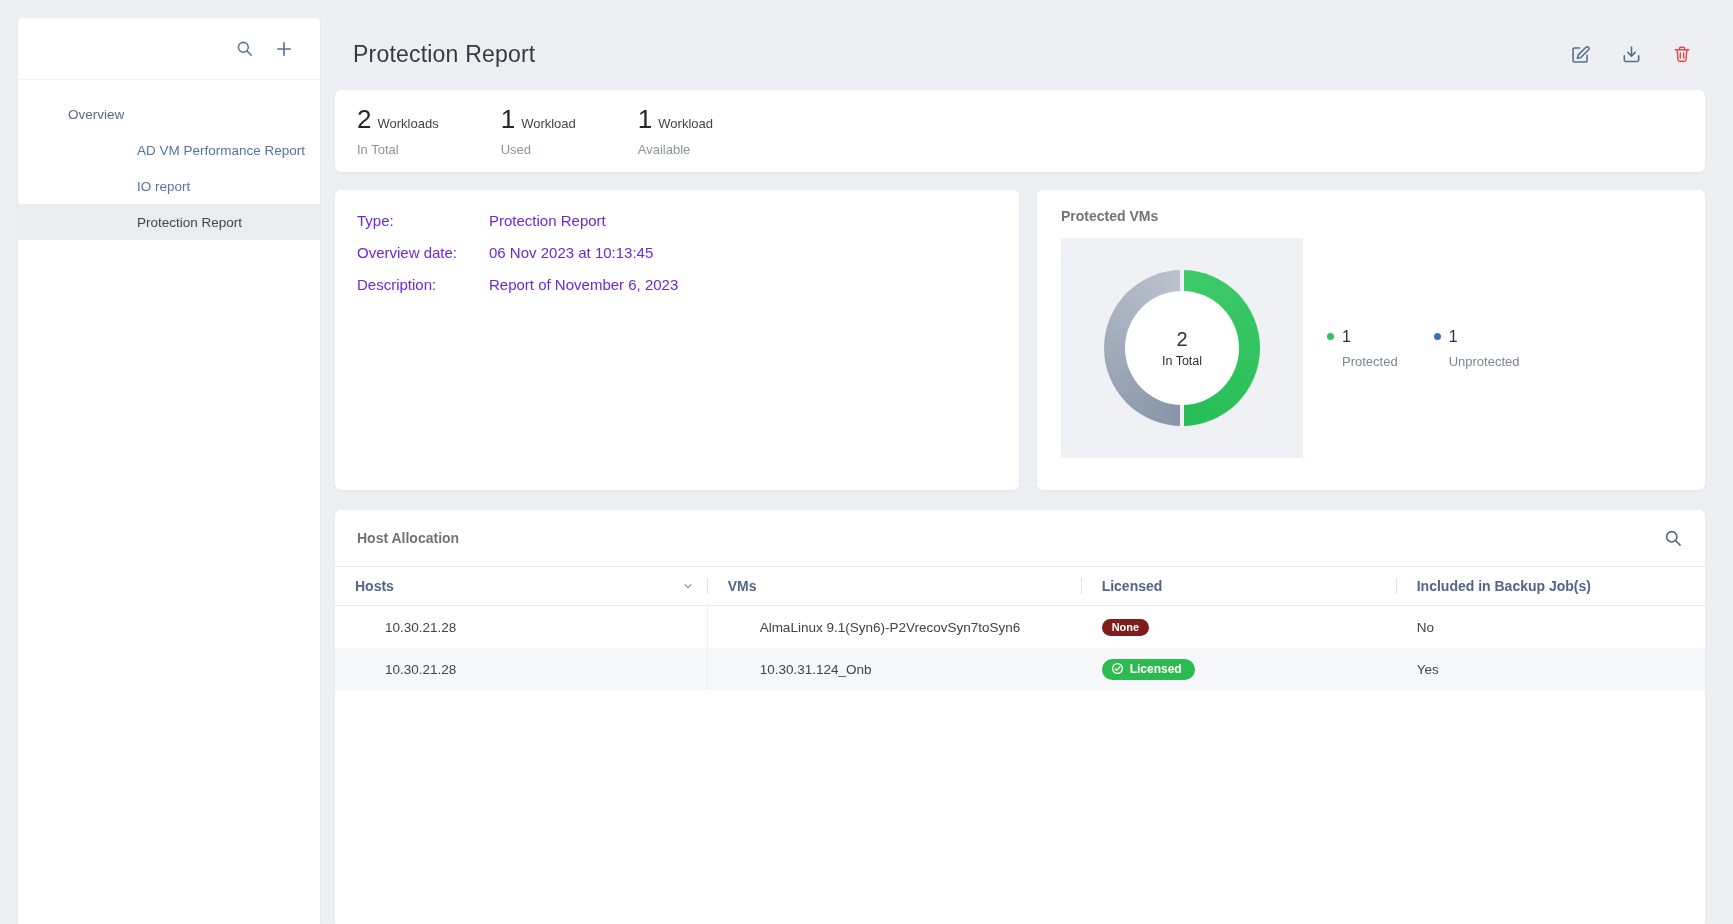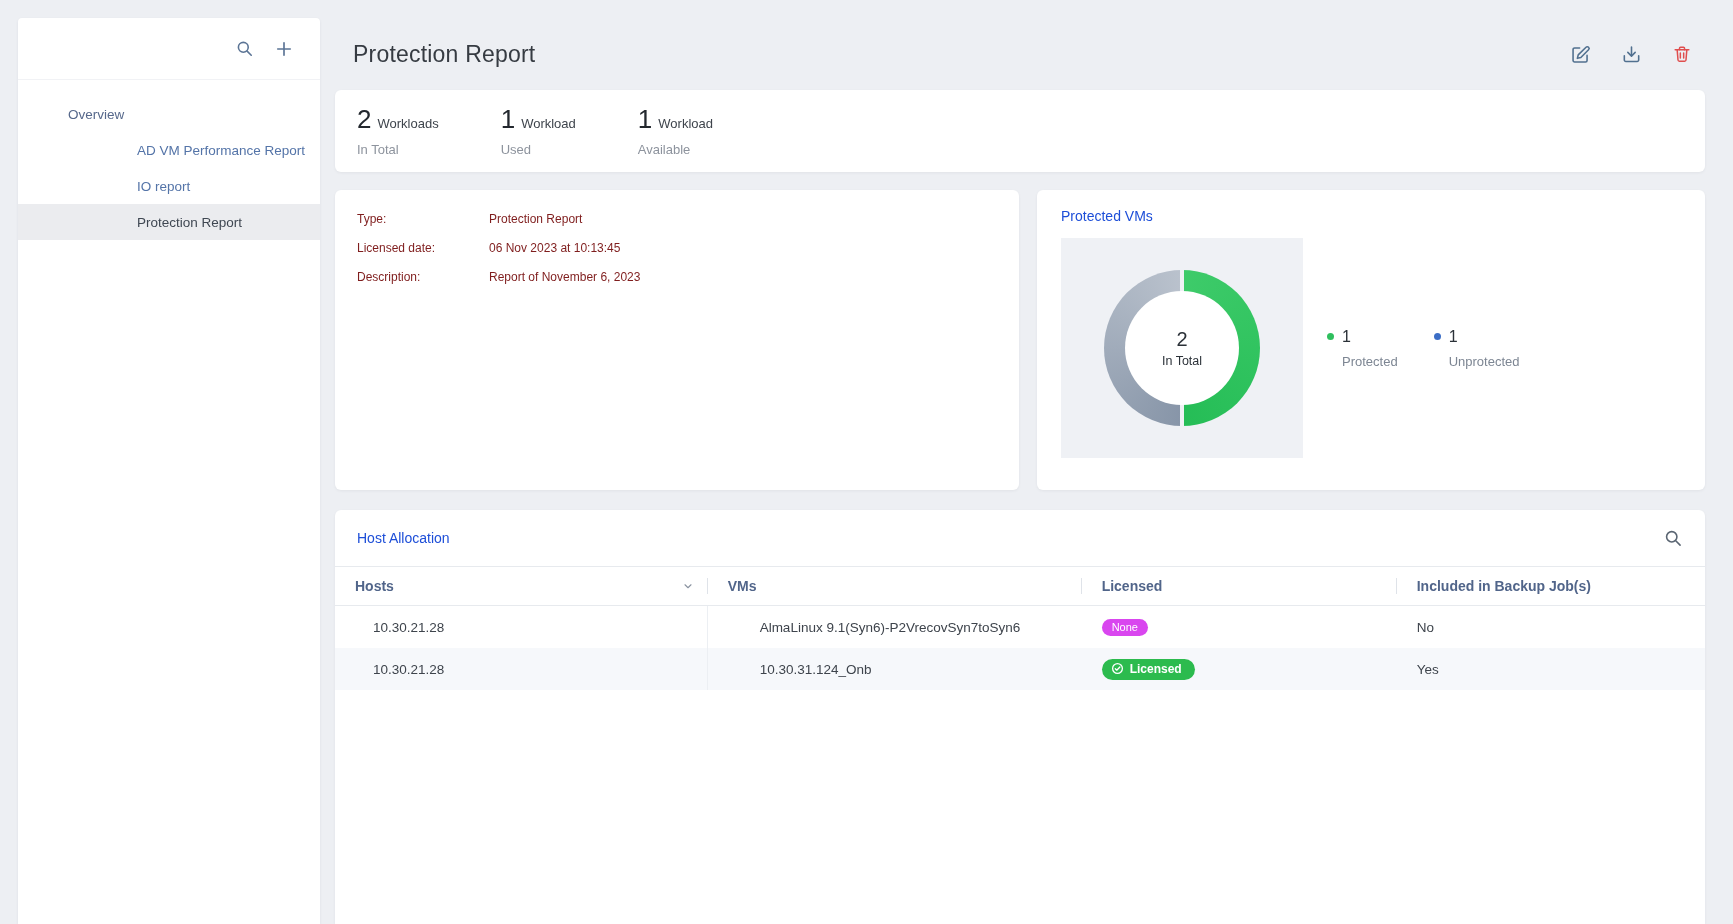--- a/index.html
+++ b/index.html
@@ -40,25 +40,25 @@
   .summary-card { height:82px; display:flex; padding:14px 22px; margin-bottom:18px; }
   .stat { margin-right:62px; }
   .stat-top { display:flex; align-items:baseline; gap:6px; }
   .stat-value { font-size:26px; font-weight:500; color:#23282e; }
   .stat-unit { font-size:13px; color:#3e444c; }
   .stat-caption { font-size:13px; color:#8d939d; margin-top:7px; }
 
   
   .cards-row { display:flex; gap:18px; margin-bottom:20px; }
   .details-card { flex:1; height:300px; padding:22px 22px; }
-  .detail-row { display:flex; font-size:12px; color:#7f1d1d; margin-bottom:15px; }
+  .detail-row { display:flex; font-size:15px; color:#6d28d9; margin-bottom:15px; }
   .detail-label { width:132px; flex-shrink:0; }
 
   .vms-card { width:668px; height:300px; padding:18px 24px; }
-  .card-title { font-size:14px; font-weight:400; color:#1d4ed8; }
+  .card-title { font-size:14px; font-weight:700; color:#737373; }
   .vms-body { display:flex; align-items:center; margin-top:14px; }
   .chart-square { width:242px; height:220px; background:#eff1f5; display:flex;
                   align-items:center; justify-content:center; }
   .donut { width:156px; height:156px; border-radius:50%; position:relative;
            background:conic-gradient(from 0deg, #3ecb6a 0%, #25bd56 50%, #8795a8 50%, #bac2cd 100%); }
   .donut::before, .donut::after { content:""; position:absolute; left:50%; transform:translateX(-50%);
            width:4px; height:23px; background:#eff1f5; }
   .donut::before { top:-1px; } .donut::after { bottom:-1px; }
   .donut-hole { position:absolute; inset:21px; border-radius:50%; background:#fff; z-index:1;
                 display:flex; flex-direction:column; align-items:center; justify-content:center; gap:3px; }
@@ -79,28 +79,28 @@
            border-top:1px solid #e7eaee; border-bottom:1px solid #e7eaee; }
   .th { font-size:14px; font-weight:700; color:#51658a; position:relative;
         display:flex; align-items:center; padding-left:20px; height:100%; }
   .th:not(:last-child)::after { content:""; position:absolute; right:0; top:50%;
         transform:translateY(-50%); width:1px; height:16px; background:#dfe3e9; }
   .col-hosts { width:27.2%; } .col-vms { width:27.3%; } .col-lic { width:23%; } .col-inc { flex:1; }
   .sort-chevron { margin-left:auto; margin-right:14px; color:#8a93a0; display:inline-flex; cursor:pointer; }
   .tr { display:flex; height:42px; align-items:center; font-size:13.5px; color:#3e444c; cursor:default; }
   .tr.striped { background:#f6f8fb; }
   .td { height:100%; display:flex; align-items:center; }
-  .td-hosts { width:27.2%; padding-left:38px; position:relative; }
+  .td-hosts { width:27.2%; padding-left:50px; position:relative; }
   .td-hosts::after { content:""; position:absolute; right:0; top:0; bottom:0; width:1px; background:#eceff3; }
   .td-vms { width:27.3%; padding-left:52px; }
   .td-lic { width:23%; padding-left:20px; }
   .td-inc { flex:1; padding-left:20px; }
 
-  .badge-none { display:inline-block; background:#d946ef; color:#fff; font-size:11px;
-                font-weight:400; padding:2px 10px 3px; border-radius:9px; }
+  .badge-none { display:inline-block; background:#7f1d1d; color:#fff; font-size:11px;
+                font-weight:700; padding:2px 10px 3px; border-radius:9px; }
   .badge-licensed { display:inline-flex; align-items:center; gap:6px; background:#2cbb4e;
                 color:#fff; font-size:12px; font-weight:700; padding:3px 13px 4px 9px; border-radius:11px; }
 </style>
 </head>
 <body>
 
 <div class="app">
 
   <aside class="sidebar">
     <div class="sidebar-top">
@@ -186,21 +186,21 @@
     </section>
 
     <div class="cards-row">
 
       <section class="card details-card">
         <div class="detail-row">
           <span class="detail-label">Type:</span>
           <span class="detail-value">Protection Report</span>
         </div>
         <div class="detail-row">
-          <span class="detail-label">Licensed date:</span>
+          <span class="detail-label">Overview date:</span>
           <span class="detail-value">06 Nov 2023 at 10:13:45</span>
         </div>
         <div class="detail-row">
           <span class="detail-label">Description:</span>
           <span class="detail-value">Report of November 6, 2023</span>
         </div>
       </section>
 
       <section class="card vms-card">
         <div class="card-title">Protected VMs</div>

